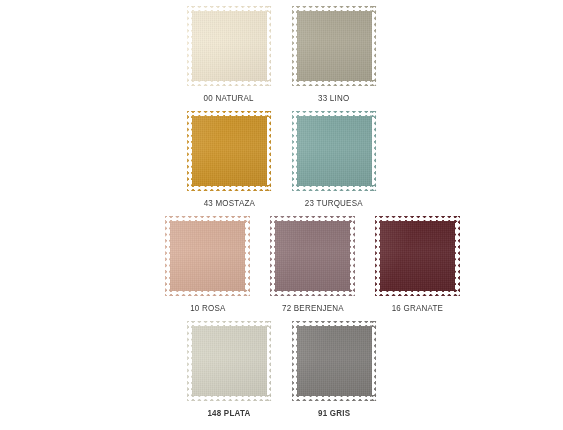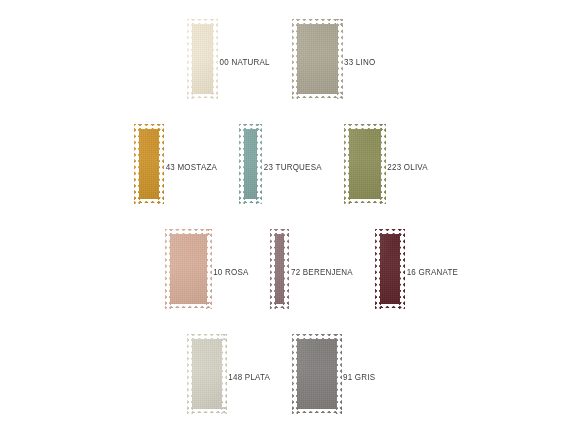--- a/index.html
+++ b/index.html
@@ -28,26 +28,26 @@
     width: 563px;
     height: 105px;
     display: flex;
     justify-content: center;
     gap: 20px;
   }
 
   .swatch-row[data-row="0"] { top: 6px; }
   .swatch-row[data-row="1"] { top: 111px; }
   .swatch-row[data-row="2"] { top: 216px; margin-left: 31px; }
-  .swatch-row[data-row="3"] { top: 321px; }
+  .swatch-row[data-row="3"] { top: 321px; font-weight: bold; }
 
   .swatch-cell {
     width: 85px;
     display: flex;
-    flex-direction: row;
+    flex-direction: column;
     align-items: center;
   }
 
   
   .swatch-chip {
     position: relative;
     width: 85px;
     height: 80px;
     background-color: #cccccc;
     background-image:
@@ -143,24 +143,20 @@
     </div>
     <div class="swatch-row" data-row="1">
       <div class="swatch-cell">
         <div class="swatch-chip" style="background-color: rgb(206, 147, 38);"></div>
         <div class="swatch-label" style="color: rgb(59, 59, 59);">43 MOSTAZA</div>
       </div>
       <div class="swatch-cell">
         <div class="swatch-chip" style="background-color: rgb(127, 168, 163);"></div>
         <div class="swatch-label" style="color: rgb(59, 59, 59);">23 TURQUESA</div>
       </div>
-      <div class="swatch-cell">
-        <div class="swatch-chip" style="background-color: rgb(140, 142, 86);"></div>
-        <div class="swatch-label" style="color: rgb(59, 59, 59);">223 OLIVA</div>
-      </div>
     </div>
     <div class="swatch-row" data-row="2">
       <div class="swatch-cell">
         <div class="swatch-chip" style="background-color: rgb(217, 174, 153);"></div>
         <div class="swatch-label" style="color: rgb(59, 59, 59);">10 ROSA</div>
       </div>
       <div class="swatch-cell">
         <div class="swatch-chip" style="background-color: rgb(141, 114, 118);"></div>
         <div class="swatch-label" style="color: rgb(59, 59, 59);">72 BERENJENA</div>
       </div>

